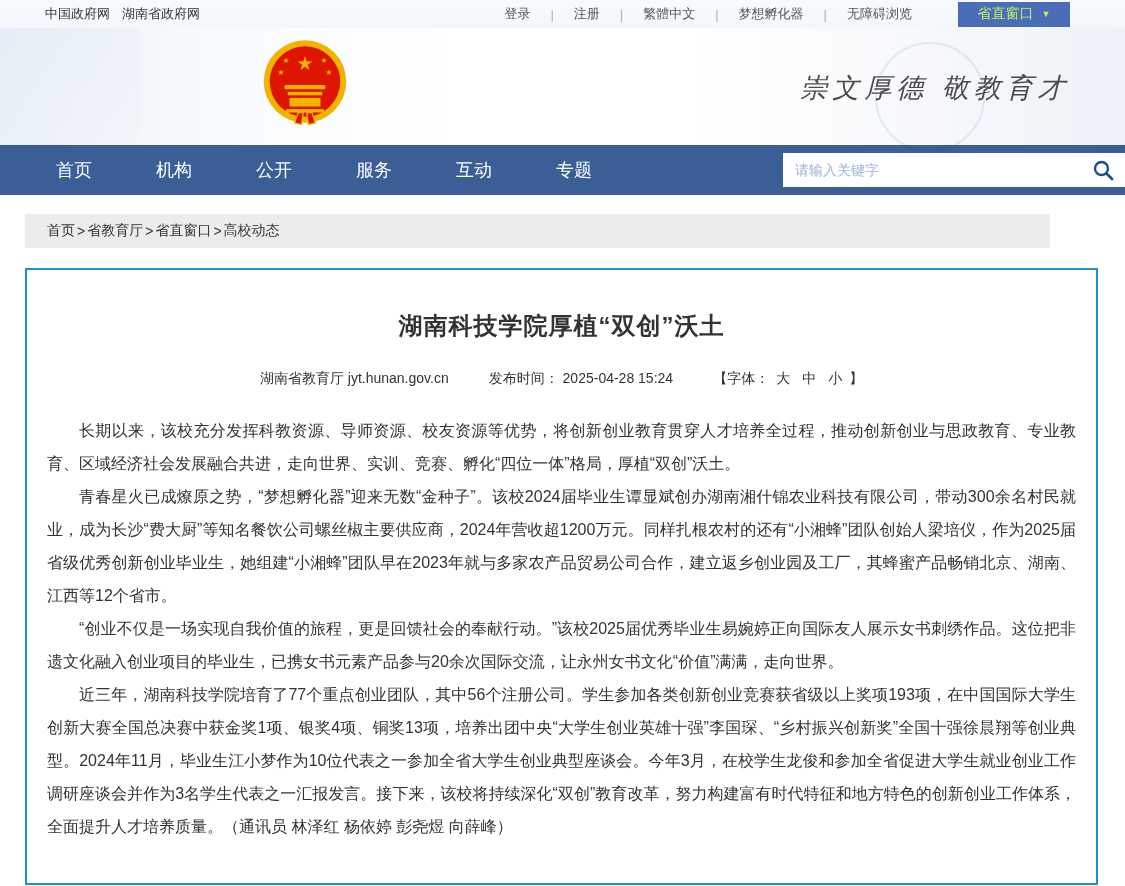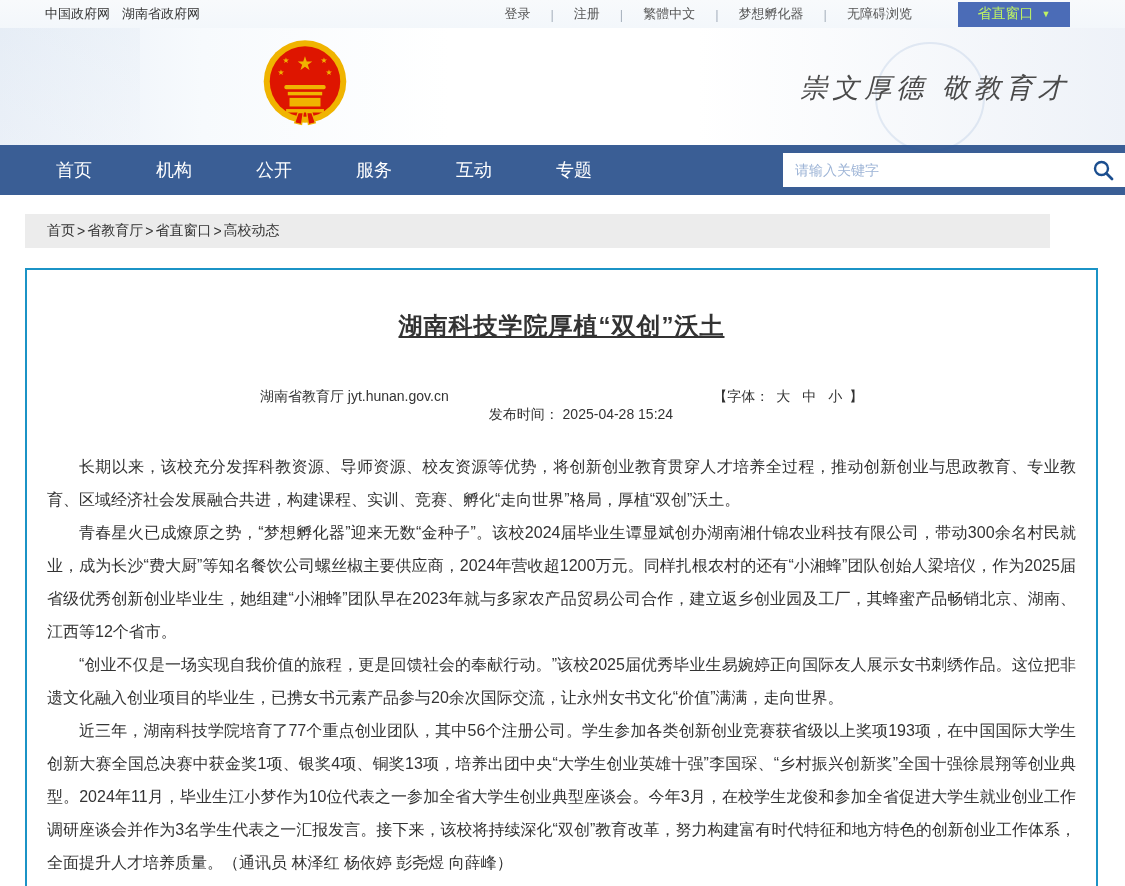--- a/index.html
+++ b/index.html
@@ -54,25 +54,25 @@
   
   .crumbbar { margin:19px 75px 0 25px; height:34px; background:#ececec;
     display:flex; align-items:center; padding-left:22px; font-size:14px; color:#333; }
   .crumbbar a { color:#333; text-decoration:none; cursor:pointer; }
   .crumb-sep { margin:0 2px; }
 
   
   .article-box { margin:20px 27px 0 25px; border:2px solid #1b93c6; background:#fff;
     min-height:600px; padding:40px 20px 40px 20px; }
   .article-title { text-align:center; font-size:24px; font-weight:bold; color:#333;
-    letter-spacing:1px;text-decoration:underline; }
+    letter-spacing:1px; }
   .article-meta { margin-top:28px; text-align:center; font-size:14px; color:#333;
     display:flex; justify-content:center; align-items:center; gap:40px; }
   .meta-source { color:#333; }
-  .meta-pub { color:#333;margin-top:36px; }
+  .meta-pub { color:#333; }
   .font-size-ctrl { display:flex; align-items:center; gap:2px; }
   .font-size-ctrl a { color:#333; text-decoration:none; cursor:pointer; margin:0 5px; }
   .article-body { margin-top:26px; font-size:16px; color:#333; line-height:33px;
     text-align:justify; }
   .article-body p { text-indent:2em; }
 </style>
 </head>
 <body>
 
 <div class="page">
@@ -163,20 +163,20 @@
       <span class="font-size-ctrl">
         <span>【字体：</span>
         <a>大</a>
         <a>中</a>
         <a>小</a>
         <span>】</span>
       </span>
     </div>
 
     <div class="article-body">
-      <p>长期以来，该校充分发挥科教资源、导师资源、校友资源等优势，将创新创业教育贯穿人才培养全过程，推动创新创业与思政教育、专业教育、区域经济社会发展融合共进，构建课程、实训、竞赛、孵化“走向世界”格局，厚植“双创”沃土。</p>
+      <p>长期以来，该校充分发挥科教资源、导师资源、校友资源等优势，将创新创业教育贯穿人才培养全过程，推动创新创业与思政教育、专业教育、区域经济社会发展融合共进，走向世界、实训、竞赛、孵化“四位一体”格局，厚植“双创”沃土。</p>
       <p>青春星火已成燎原之势，“梦想孵化器”迎来无数“金种子”。该校2024届毕业生谭显斌创办湖南湘什锦农业科技有限公司，带动300余名村民就业，成为长沙“费大厨”等知名餐饮公司螺丝椒主要供应商，2024年营收超1200万元。同样扎根农村的还有“小湘蜂”团队创始人梁培仪，作为2025届省级优秀创新创业毕业生，她组建“小湘蜂”团队早在2023年就与多家农产品贸易公司合作，建立返乡创业园及工厂，其蜂蜜产品畅销北京、湖南、江西等12个省市。</p>
       <p>“创业不仅是一场实现自我价值的旅程，更是回馈社会的奉献行动。”该校2025届优秀毕业生易婉婷正向国际友人展示女书刺绣作品。这位把非遗文化融入创业项目的毕业生，已携女书元素产品参与20余次国际交流，让永州女书文化“价值”满满，走向世界。</p>
       <p>近三年，湖南科技学院培育了77个重点创业团队，其中56个注册公司。学生参加各类创新创业竞赛获省级以上奖项193项，在中国国际大学生创新大赛全国总决赛中获金奖1项、银奖4项、铜奖13项，培养出团中央“大学生创业英雄十强”李国琛、“乡村振兴创新奖”全国十强徐晨翔等创业典型。2024年11月，毕业生江小梦作为10位代表之一参加全省大学生创业典型座谈会。今年3月，在校学生龙俊和参加全省促进大学生就业创业工作调研座谈会并作为3名学生代表之一汇报发言。接下来，该校将持续深化“双创”教育改革，努力构建富有时代特征和地方特色的创新创业工作体系，全面提升人才培养质量。（通讯员 林泽红 杨依婷 彭尧煜 向薛峰）</p>
     </div>
   </div>
 
 </div>
 
 </body></html>

